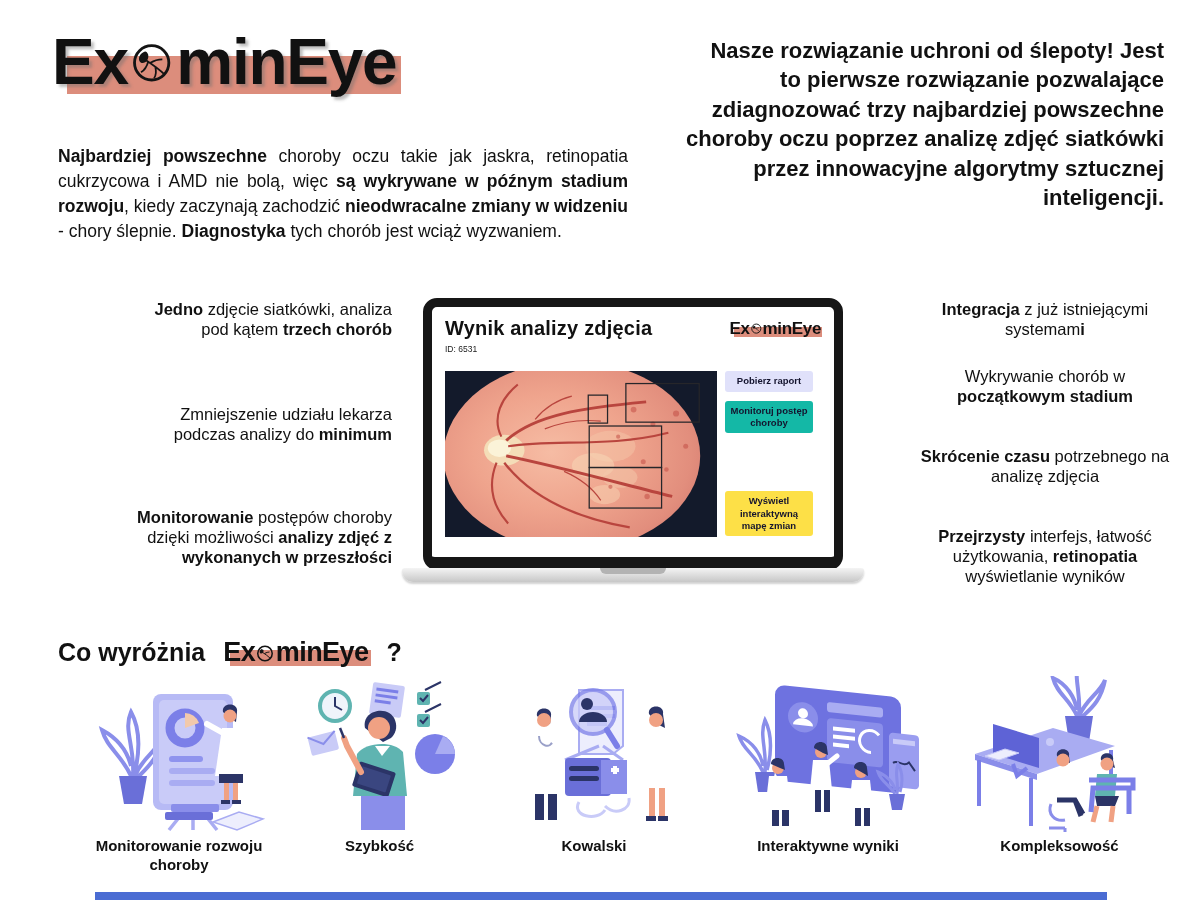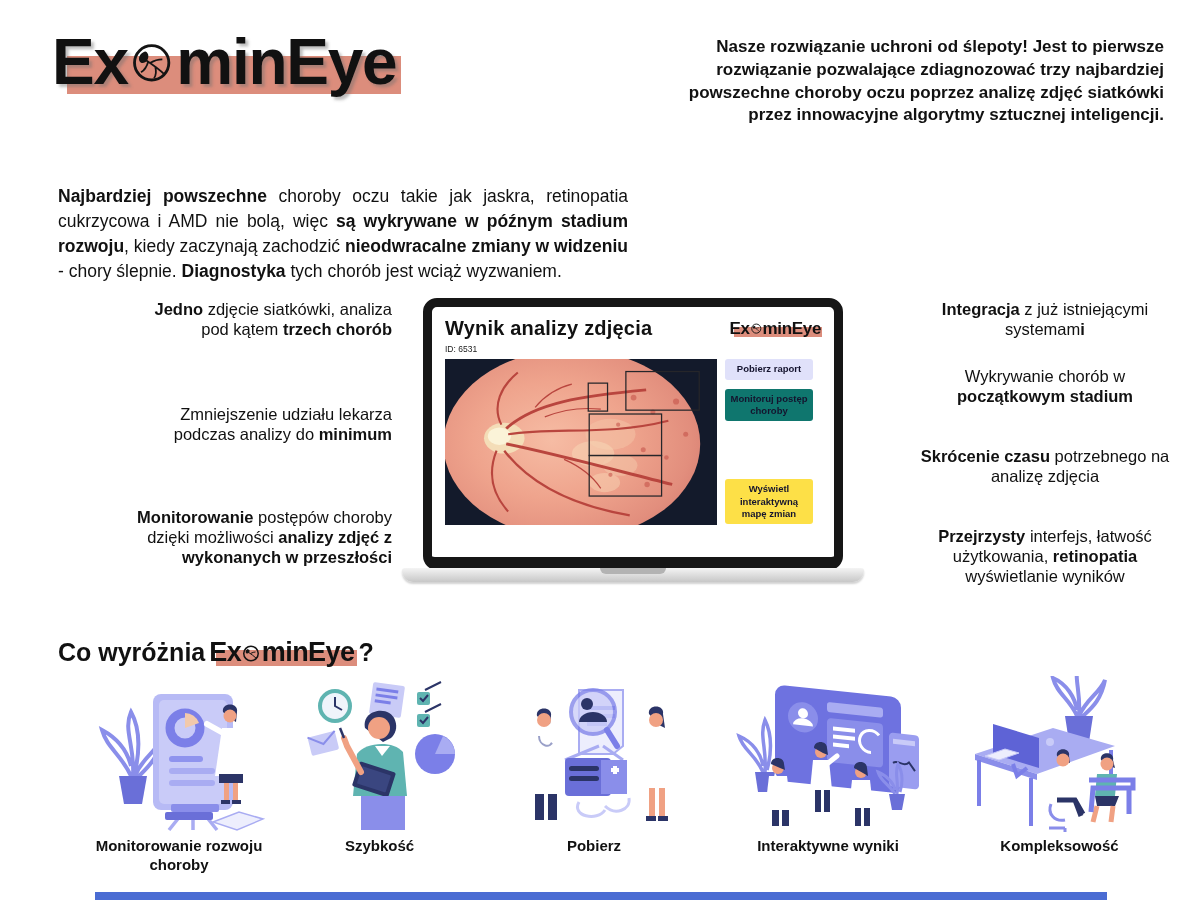--- a/index.html
+++ b/index.html
@@ -13,50 +13,50 @@
 
   
   .logo-inline{position:relative;display:inline-flex;align-items:center;font-weight:700;line-height:1;white-space:nowrap;}
   .logo-inline .band{position:absolute;left:.24em;right:-.08em;top:.40em;height:.60em;background:#DC8D7C;z-index:0;}
   .logo-inline .part{position:relative;z-index:1;letter-spacing:-.02em;}
   .logo-inline svg{position:relative;z-index:1;width:.74em;height:.74em;margin:0 .01em;}
   #logo{left:52px;top:30px;font-size:64px;}
   #logo .part{text-shadow:3px 3px 3px rgba(110,110,110,.45);}
 
   
-  #intro-right{right:36px;top:36px;width:478px;text-align:right;font-weight:700;font-size:17px;line-height:1.34;}
-  #intro-left{left:58px;top:144px;width:570px;text-align:justify;font-size:17.5px;line-height:1.43;margin-top:40px;}
+  #intro-right{right:36px;top:36px;width:478px;text-align:right;font-weight:700;font-size:22px;line-height:1.34;}
+  #intro-left{left:58px;top:144px;width:570px;text-align:justify;font-size:17.5px;line-height:1.43;}
 
   
   .feat{font-size:16.5px;line-height:1.22;}
   .feat-l{left:128px;width:264px;text-align:right;}
   .feat-r{left:918px;width:254px;text-align:center;}
 
   
   #laptop{left:423px;top:298px;width:420px;}
   .bezel{box-sizing:border-box;width:420px;height:272px;background:#fff;
     border:9px solid #161616;border-bottom-width:13px;border-radius:14px;position:relative;}
   .screen{box-sizing:border-box;width:100%;height:100%;padding:9px 13px 0 13px;position:relative;overflow:hidden;}
   .screen-title{font-size:20px;font-weight:700;letter-spacing:.2px;margin:1px 0 3px 0;}
   .screen-meta{font-size:8.5px;line-height:1.45;color:#1a1a1a;}
   .screen-logo{position:absolute;right:13px;top:13px;font-size:17px;}
-  .screen-row{display:flex;margin-top:4px;}
+  .screen-row{display:flex;margin-top:16px;}
   .retina{width:272px;height:166px;display:block;background:#131A2B;}
   .btn-col{display:flex;flex-direction:column;width:88px;margin-left:8px;height:166px;}
   .mini-btn{font-size:9.5px;font-weight:700;text-align:center;border-radius:3px;padding:4px 3px;line-height:1.3;color:#14142e;}
   .btn-1{background:#E0E1FA;margin-bottom:9px;}
-  .btn-2{background:#0f766e;}
+  .btn-2{background:#14b8a6;}
   .btn-spacer{flex:1;}
   .btn-3{background:#fde047;margin-bottom:1px;}
   .base{position:absolute;left:-21px;right:-21px;top:270px;height:14px;
     background:linear-gradient(#f4f4f4,#c7c7c7);border-radius:3px 3px 12px 12px;box-shadow:0 2px 2px rgba(0,0,0,.18);}
   .notch{position:absolute;left:50%;transform:translateX(-50%);top:0;width:66px;height:6px;background:#b3b3b3;border-radius:0 0 8px 8px;}
 
   
-  #heading{left:58px;top:638px;font-size:25px;font-weight:700;display:flex;align-items:center;gap:4px;}
+  #heading{left:58px;top:638px;font-size:25px;font-weight:700;display:flex;align-items:center;gap:18px;}
   #heading .logo-inline{font-size:27px;}
   .cell{position:absolute;top:676px;text-align:center;}
   .cell svg{display:block;margin:0 auto;}
   .caption{font-weight:700;font-size:15px;line-height:1.25;margin-top:3px;}
   #footer-bar{left:95px;top:892px;width:1012px;height:8px;background:#4A6CD3;}
 </style>
 </head>
 <body>
 
 
@@ -272,21 +272,21 @@
     <rect x="39" y="118" width="9" height="26" fill="#2B3467"></rect>
     <path d="M140 38 c-2-10 16-10 14 0 l2 14 -6 -3 z" fill="#2B3467"></path>
     <circle cx="147" cy="44" r="7" fill="#F0A183"></circle>
     <path d="M138 56 h18 l6 56 h-30 z" fill="#ffffff"></path>
     <path d="M140 62 L124 76" stroke="#ffffff" stroke-width="6" stroke-linecap="round"></path>
     <rect x="140" y="112" width="6" height="30" fill="#F0A183"></rect>
     <rect x="150" y="112" width="6" height="30" fill="#F0A183"></rect>
     <rect x="137" y="140" width="10" height="5" fill="#2B3467"></rect>
     <rect x="149" y="140" width="10" height="5" fill="#2B3467"></rect>
   </svg>
-  <div class="caption">Pobierz</div>
+  <div class="caption">Kowalski</div>
 </div>
 
 <div class="cell" style="left:728px;width:200px;">
   <svg width="190" height="158" viewBox="0 0 190 158">
     <g transform="skewY(6)">
       <rect x="42" y="4" width="126" height="96" rx="10" fill="#6E72E0"></rect>
       <circle cx="70" cy="34" r="15" fill="#8A8EEA"></circle>
       <circle cx="70" cy="30" r="5" fill="#ffffff"></circle>
       <path d="M60 42 a10 7 0 0 1 20 0 z" fill="#ffffff"></path>
       <rect x="94" y="16" width="56" height="10" rx="3" fill="#A9ACF2"></rect>

